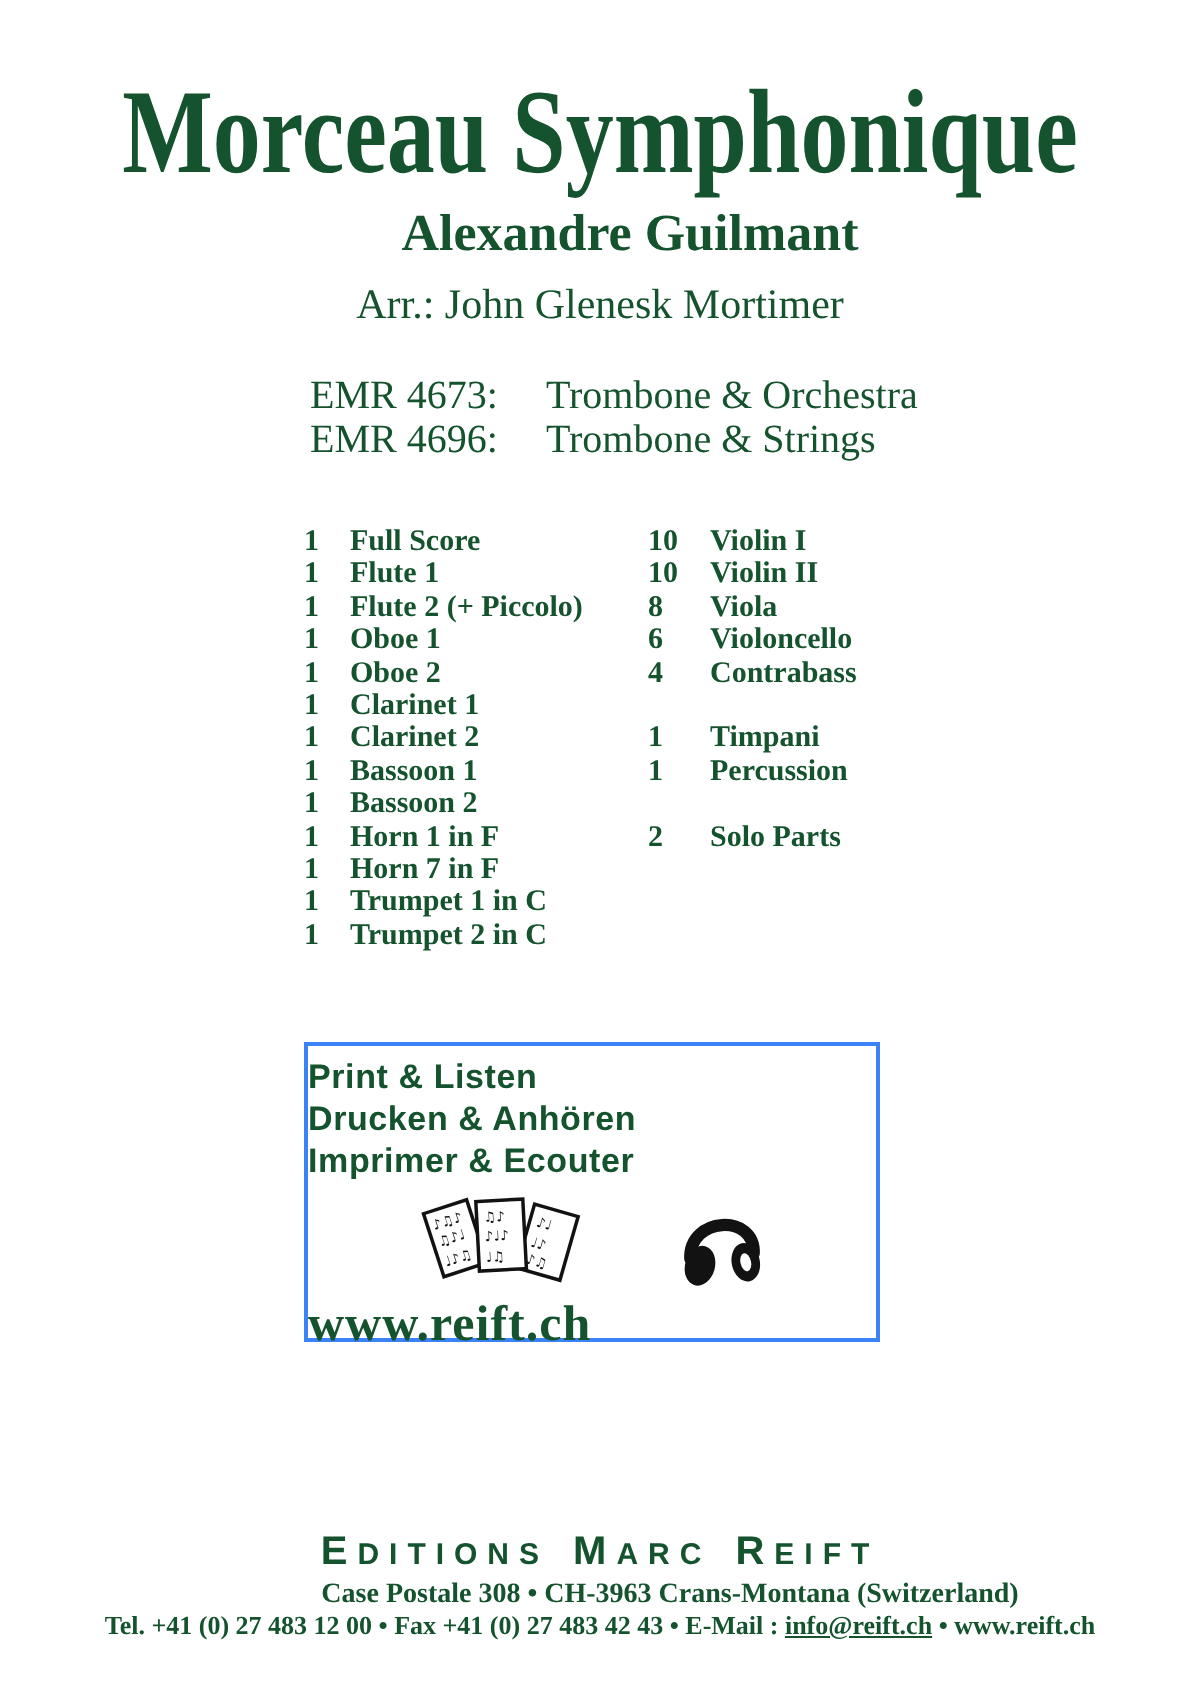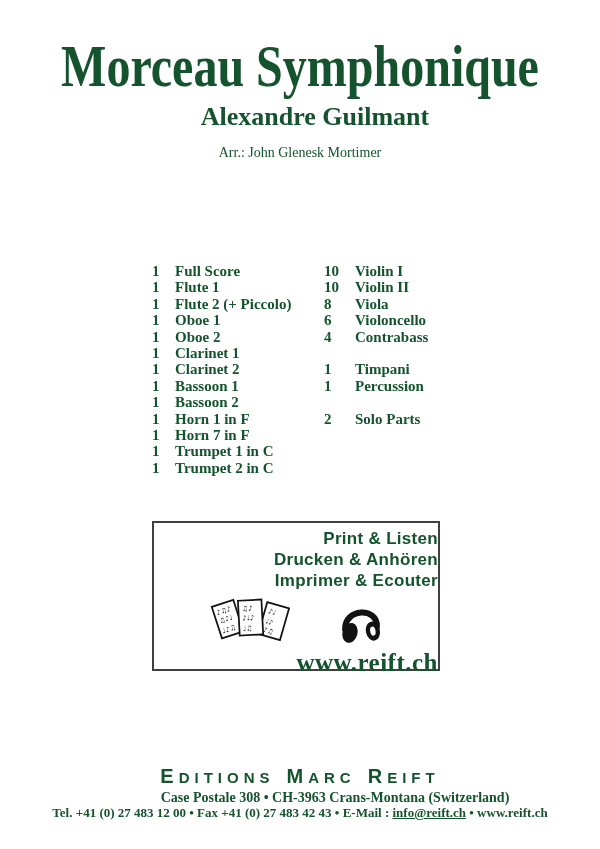--- a/index.html
+++ b/index.html
@@ -9,34 +9,34 @@
     font-family:"Liberation Serif",serif;
   }
   .abs{position:absolute;left:0;width:600px;}
 
   .title{
     top:33px;text-align:center;white-space:nowrap;
     font-weight:bold;font-size:60px;line-height:66px;
     transform:scaleX(.80);transform-origin:50% 0;
   }
   .composer{top:101px;text-align:center;font-weight:bold;font-size:26px;line-height:31px;padding-left:15px;}
-  .arranger{top:141px;text-align:center;font-size:14px;line-height:23px;}
+  .arranger{top:141px;text-align:center;font-size:21px;line-height:23px;}
 
   .editions{position:absolute;top:188px;left:155px;font-size:20px;line-height:21.5px;}
   .ecode{display:inline-block;width:118px;}
 
   .instruments{position:absolute;top:263px;left:0;width:600px;
     font-weight:bold;font-size:15px;}
   .irow{position:relative;height:16.4px;}
   .irow span{position:absolute;top:0;white-space:nowrap;line-height:16.4px;}
   .lq{left:152px;} .ln{left:175px;} .rq{left:324px;} .rn{left:355px;}
 
   .promo-box{
     position:absolute;top:521px;left:152px;width:284px;height:146px;
-    border:2px solid #404040;text-align:right;background:#fff;
+    border:2px solid #3b82f6;text-align:left;background:#fff;
   }
   .promo-lines{margin-top:5px;}
   .promo-line{font-family:"Liberation Sans",sans-serif;font-weight:bold;
     font-size:17px;line-height:21px;letter-spacing:.3px;}
   .promo-icons{display:flex;justify-content:center;align-items:center;gap:44px;height:54px;margin-top:3px;}
   .promo-site{font-weight:bold;font-size:25px;line-height:28px;margin-top:1px;letter-spacing:.5px;}
 
   .logo-wrap{position:absolute;top:714px;left:50%;transform:translateX(-50%);width:220px;height:56px;}
   .publisher-name{
     top:766px;text-align:center;white-space:nowrap;
@@ -55,20 +55,30 @@
 </style>
 </head>
 <body>
 
 <div class="page">
 
   <div class="abs title">Morceau Symphonique</div>
   <div class="abs composer">Alexandre Guilmant</div>
   <div class="abs arranger">Arr.: John Glenesk Mortimer</div>
 
+  <div class="editions">
+
+      <div class="edition-line">
+        <span class="ecode">EMR 4673:</span><span class="escoring">Trombone &amp; Orchestra</span>
+      </div>
+
+      <div class="edition-line">
+        <span class="ecode">EMR 4696:</span><span class="escoring">Trombone &amp; Strings</span>
+      </div>
+    </div>
 
   <div class="instruments">
 
       <div class="irow">
         <span class="lq">1</span>
         <span class="ln">Full Score</span>
         <span class="rq">10</span>
         <span class="rn">Violin I</span>
       </div>
 

